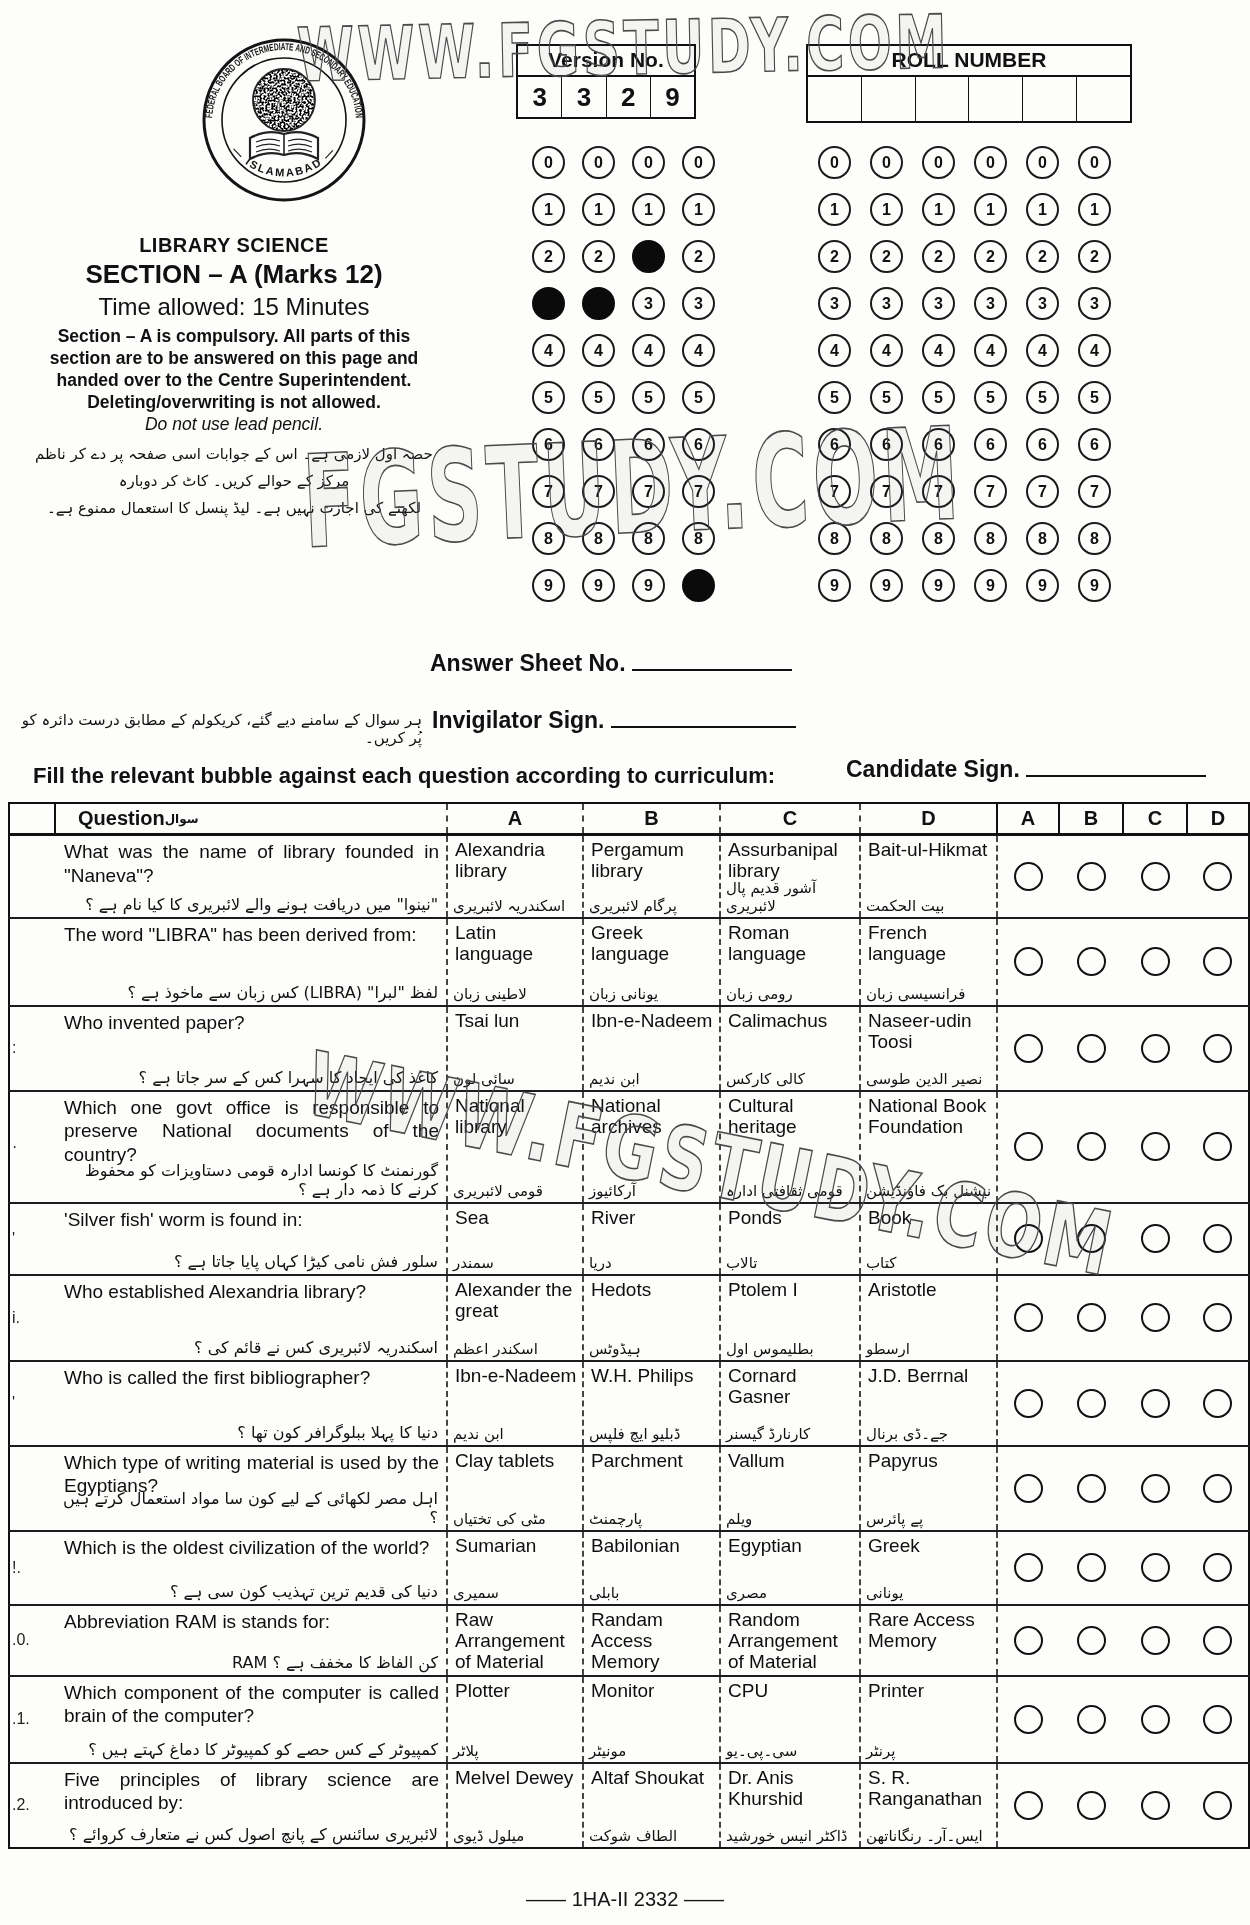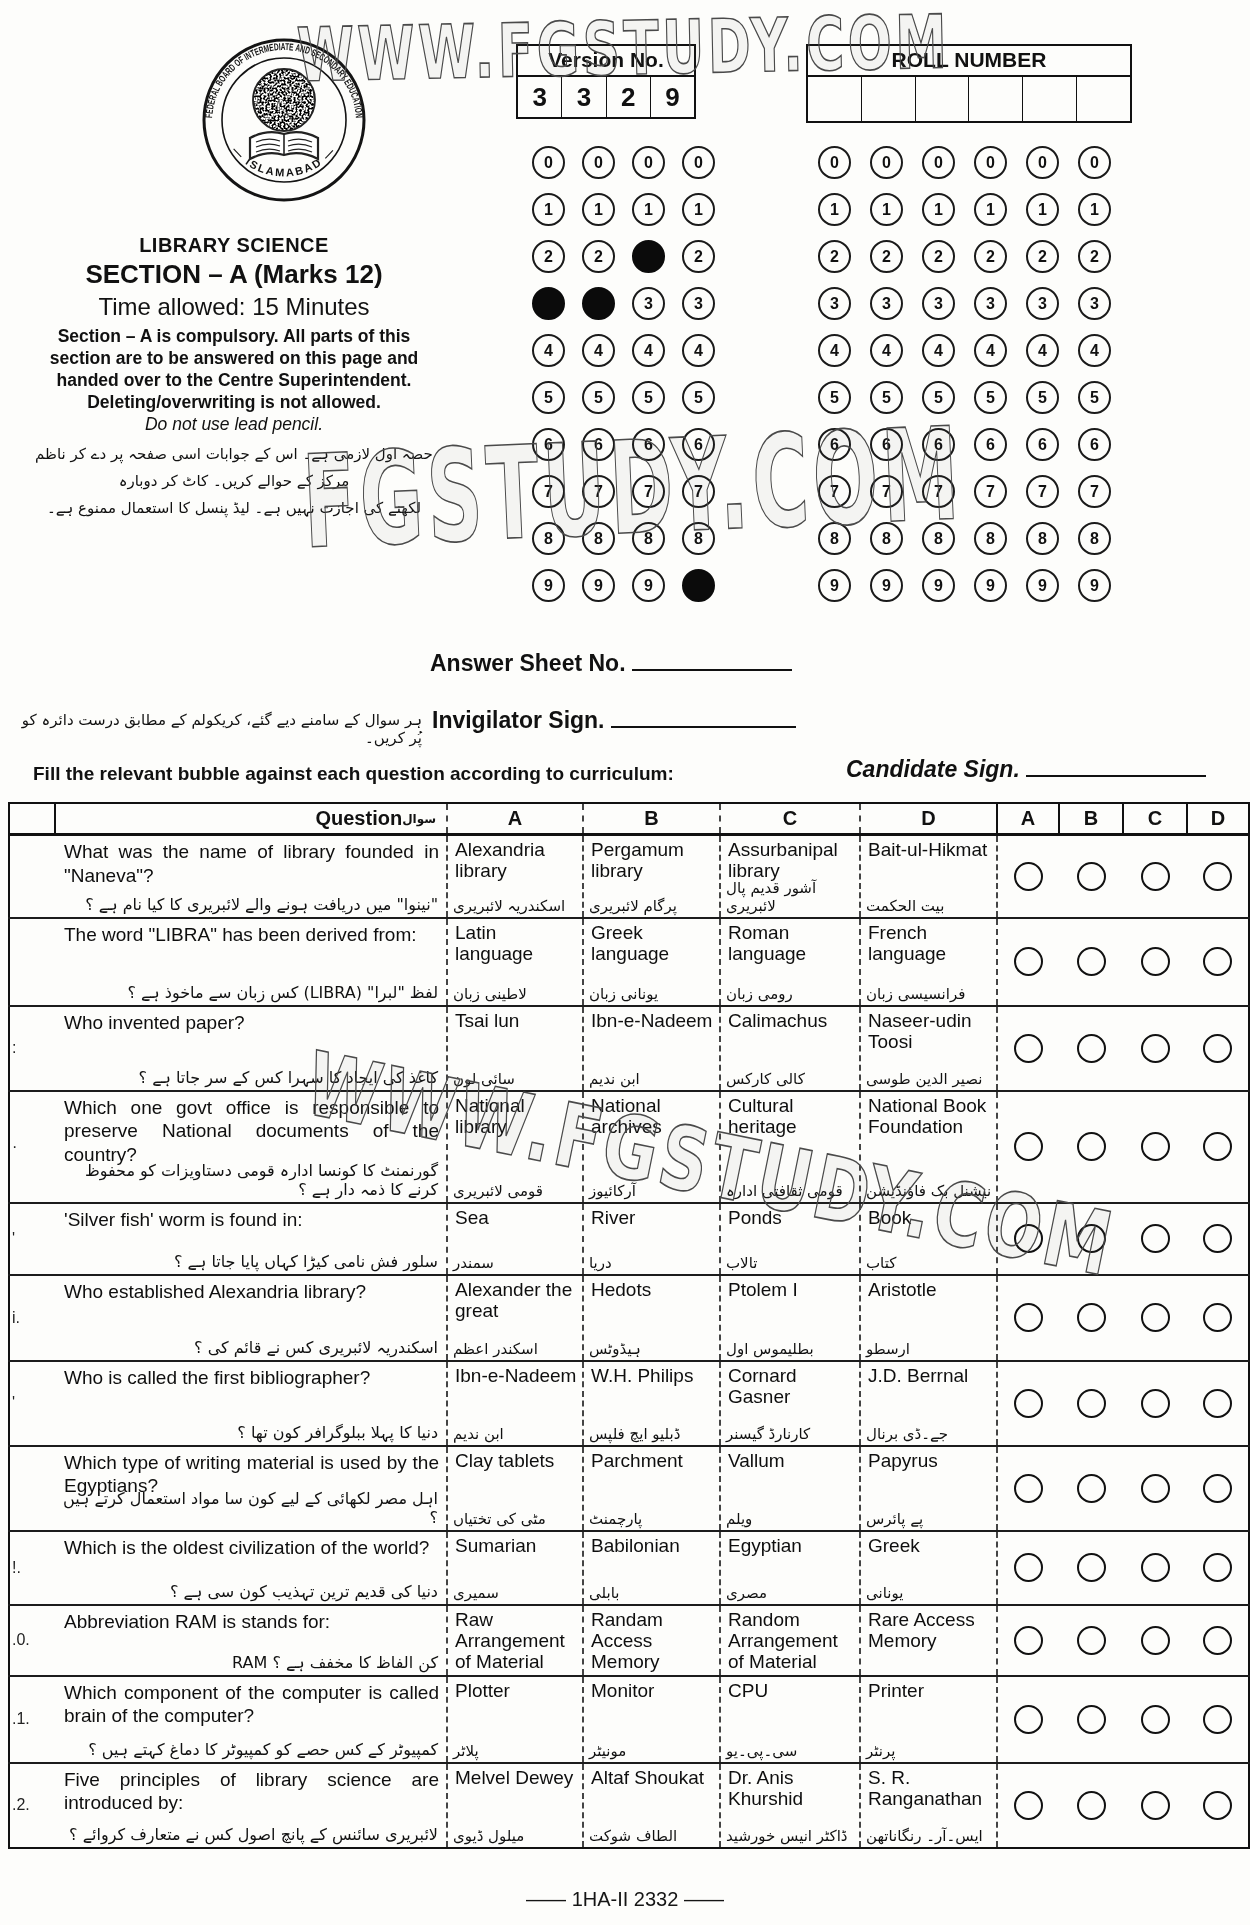--- a/index.html
+++ b/index.html
@@ -39,28 +39,28 @@
   #roll-grid{position:absolute;left:818px;top:146px;display:grid;grid-template-columns:repeat(6,52px);grid-auto-rows:47px;z-index:2;}
   .bubble{width:29px;height:29px;border:2px solid #1a1a1a;border-radius:50%;display:flex;align-items:center;justify-content:center;
           font-size:16px;font-weight:bold;}
   .bubble.filled{background:#0b0b0b;border-color:#0b0b0b;color:transparent;}
   
   .biglabel{font-size:23px;font-weight:bold;z-index:2;position:absolute;white-space:nowrap;}
   .blank{display:inline-block;border-bottom:2.5px solid #111;height:17px;}
   #answer-sheet{left:430px;top:650px;}
   #invig{left:432px;top:707px;}
   #invig-urdu{position:absolute;left:10px;top:711px;width:412px;font-size:15px;text-align:right;z-index:2;}
-  #fill-inst{position:absolute;left:33px;top:763px;font-size:19px;font-weight:bold;z-index:2;text-align:center;}
-  #candidate{left:846px;top:756px;font-style:italic;}
+  #fill-inst{position:absolute;left:33px;top:763px;font-size:22px;font-weight:bold;z-index:2;text-align:center;}
+  #candidate{left:846px;top:756px;}
   
   #qtable{position:absolute;left:8px;top:802px;width:1240px;border-collapse:collapse;table-layout:fixed;
           border:2.5px solid #111;z-index:2;}
   #qtable thead th{font-weight:bold;font-size:20px;border-bottom:3px solid #111;padding:3px 0;}
   #qtable tbody tr{border-top:2.5px solid #1c1c1c;}
-  .qhwrap{display:flex;justify-content:flex-end;align-items:center;padding:0 10px 0 22px;}
+  .qhwrap{display:flex;justify-content:flex-start;align-items:center;padding:0 10px 0 22px;}
   .qh-ur{font-size:12px;font-weight:bold;}
   .c-sep{border-left:2px dashed #444;}
   .b-sep{border-left:2px solid #111;}
   td.num{font-size:16px;color:#222;vertical-align:middle;text-align:left;padding-left:2px;}
   td.qcell{position:relative;vertical-align:top;}
   .q-en{font-size:19px;line-height:1.25;text-align:justify;padding:3px 6px 0 8px;color:#0e0e0e;}
   .q-ur{position:absolute;bottom:3px;left:8px;right:8px;font-size:16px;text-align:right;}
   td.opt{position:relative;vertical-align:top;}
   .opt-en{font-size:19px;line-height:1.12;padding:2px 2px 0 6px;color:#0e0e0e;}
   .opt-ur{position:absolute;bottom:2px;left:5px;right:4px;font-size:15px;text-align:left;}

